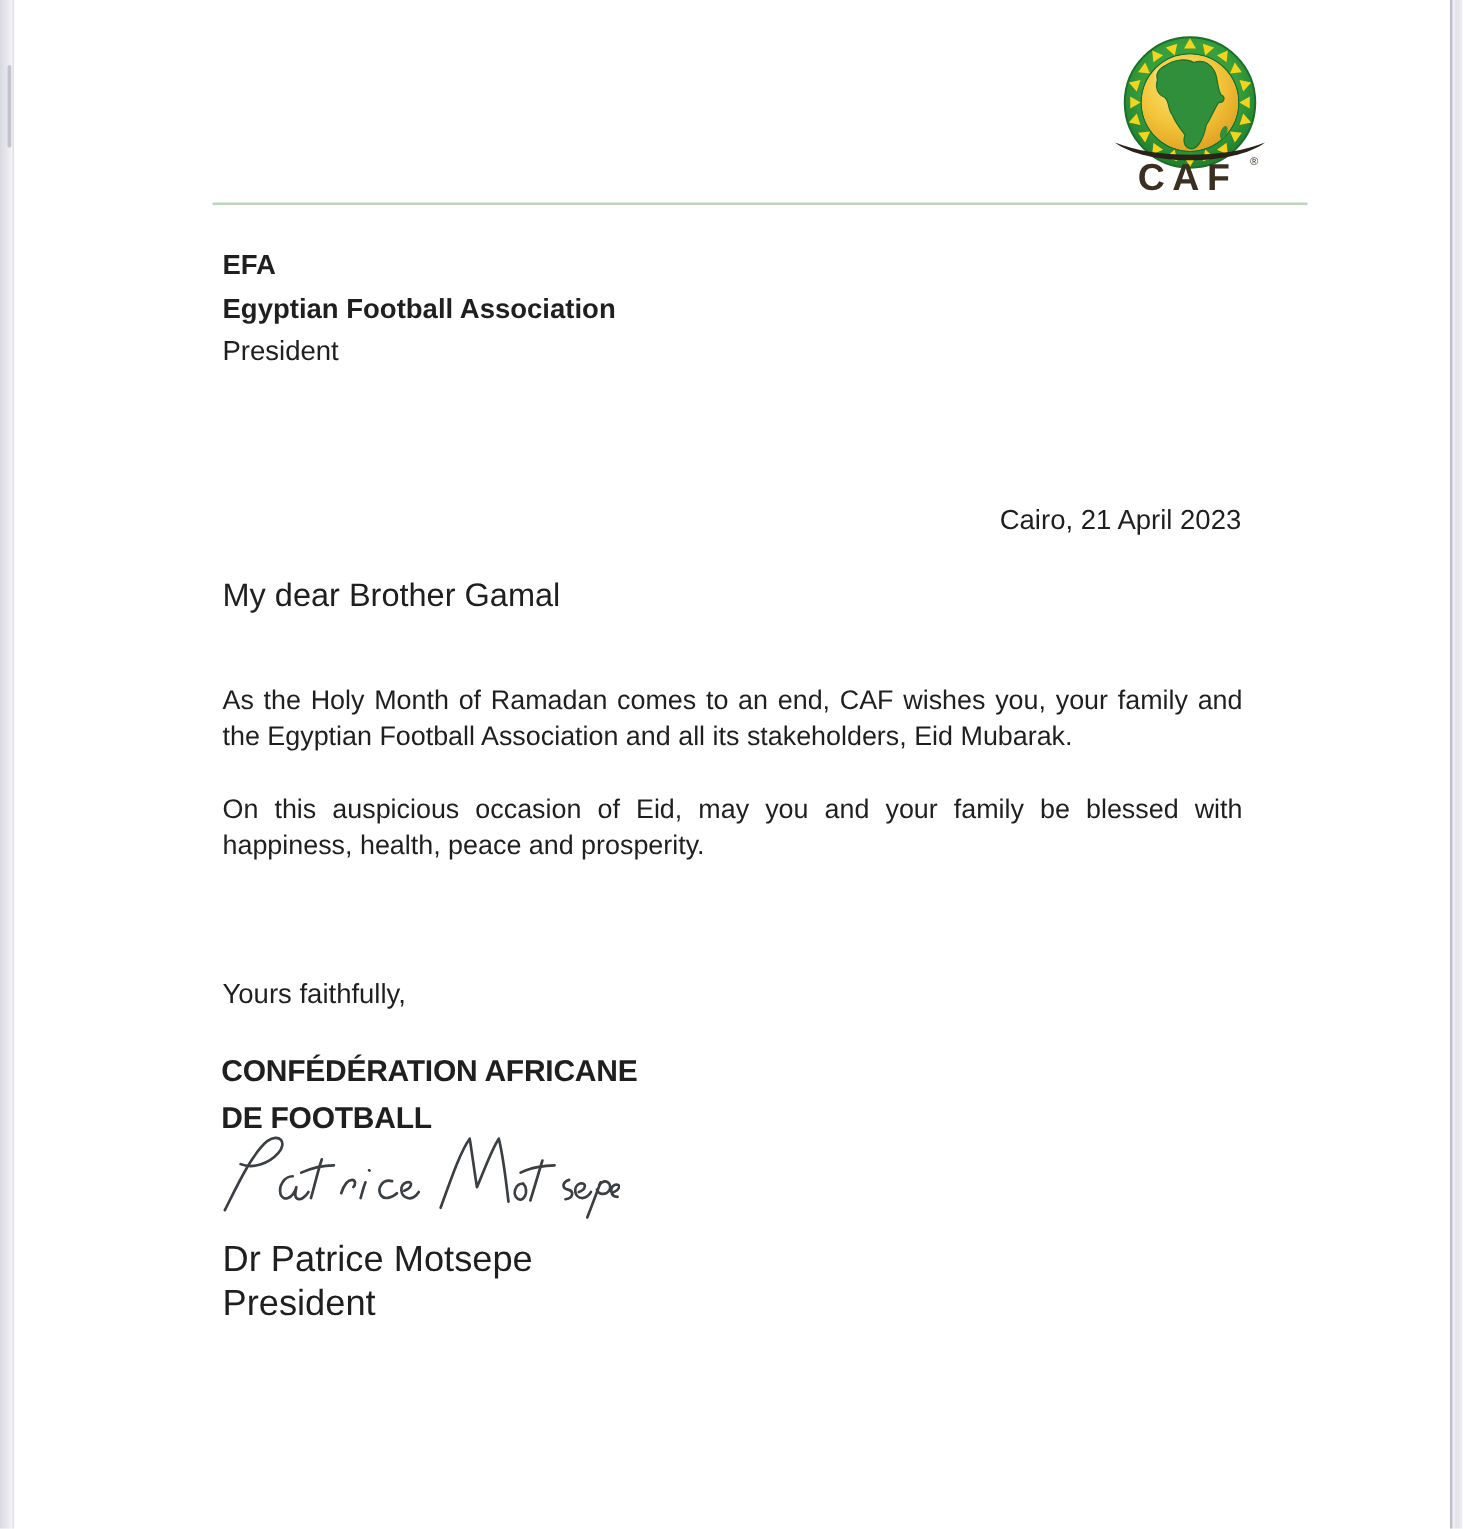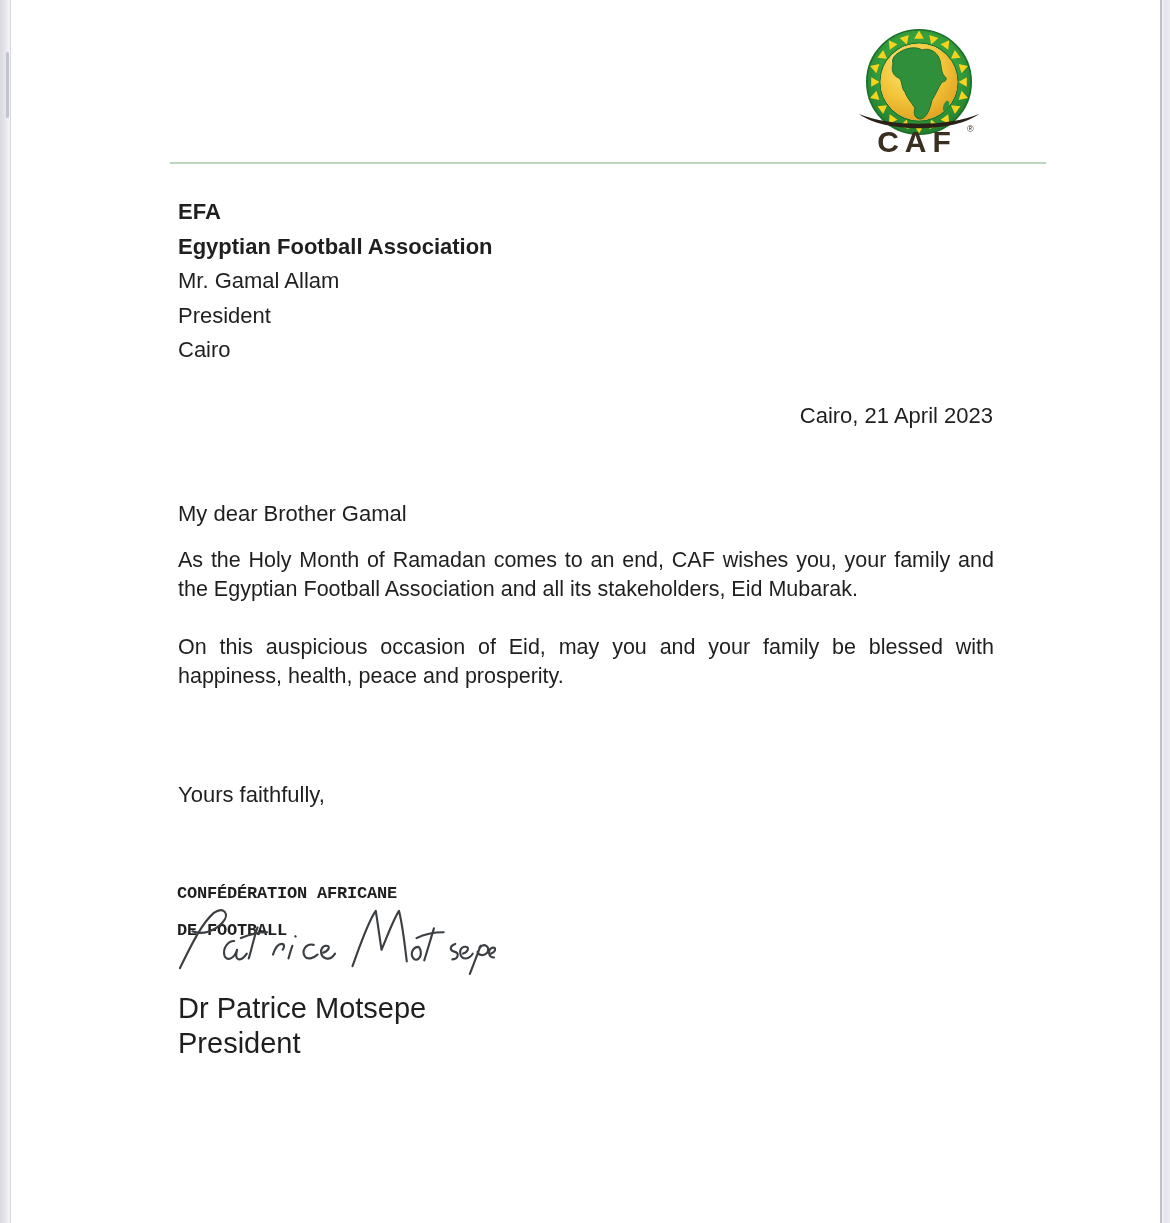--- a/index.html
+++ b/index.html
@@ -24,53 +24,53 @@
     background: #c3c3ce; border-radius: 2px;
   }
   .edge-right {
     position: absolute; right: 0; top: 0; bottom: 0; width: 8px;
     background: linear-gradient(to left, #ececf1 0%, #e3e3ea 60%, #f3f3f7 100%);
     border-left: 2px solid #c0c0ca;
   }
 
   .letter { position: absolute; inset: 0; }
 
-  .logo { position: absolute; top: 24px; left: 858px; width: 122px; height: 134px; }
+  .logo { position: absolute; top: 24px; left: 891px; width: 122px; height: 134px; }
 
   .divider {
     position: absolute; top: 162px; left: 170px; width: 876px; height: 2px;
     background: #bcd7bf;
   }
 
   .recipient {
     position: absolute; top: 195px; left: 178px;
     font-size: 22px; line-height: 34.6px;
   }
   .recipient .bold { font-weight: bold; }
 
   .dateline {
     position: absolute; top: 403px; left: 178px; width: 815px;
     text-align: right; font-size: 22px;
   }
 
-  .salutation { position: absolute; top: 461px; left: 178px; font-size: 22px; margin-top: 40px; }
+  .salutation { position: absolute; top: 461px; left: 178px; font-size: 26px; }
 
   .body-para {
     position: absolute; left: 178px; width: 816px; margin: 0;
     font-size: 21.5px; line-height: 29.3px; text-align: justify;
   }
   .para-1 { top: 546px; }
   .para-2 { top: 633px; }
   .para-3 { top: 723px; text-align: left; width: auto; }
 
   .closing { position: absolute; top: 782px; left: 178px; font-size: 22px; }
 
   .org-block {
-    position: absolute; top: 876px; left: 177px;
-    font-weight: bold; font-size: 17px; line-height: 36.5px; letter-spacing: -0.2px; font-family: Liberation Mono, monospace;
+    position: absolute; top: 840px; left: 177px;
+    font-weight: bold; font-size: 24px; line-height: 36.5px; letter-spacing: -0.2px;
   }
 
   .signature { position: absolute; top: 906px; left: 176px; width: 320px; height: 72px; }
 
   .signer {
     position: absolute; top: 991px; left: 178px;
     font-size: 29px; line-height: 34.8px;
   }
 </style>
 </head>
@@ -137,23 +137,21 @@
       <text x="59" y="128" text-anchor="middle" font-family="&quot;Liberation Sans&quot;, sans-serif" font-size="30" font-weight="bold" letter-spacing="6" fill="#3a2f21">CAF</text>
       <text x="109" y="108" font-family="&quot;Liberation Sans&quot;, sans-serif" font-size="9" fill="#3a2f21">®</text>
     </svg>
   </div>
 
   <div class="divider"></div>
 
   <div class="recipient">
     <div class="bold">EFA</div>
     <div class="bold">Egyptian Football Association</div>
-    <div>Mr. Gamal Allam</div>
     <div>President</div>
-    <div>Cairo</div>
   </div>
 
   <div class="dateline">Cairo, 21 April 2023</div>
 
   <div class="salutation">My dear Brother Gamal</div>
 
   <p class="body-para para-1">As the Holy Month of Ramadan comes to an end, CAF wishes you, your family and the Egyptian Football Association and all its stakeholders, Eid Mubarak.</p>
   <p class="body-para para-2">On this auspicious occasion of Eid, may you and your family be blessed with happiness, health, peace and prosperity.</p>
 
   <div class="closing">Yours faithfully,</div>

